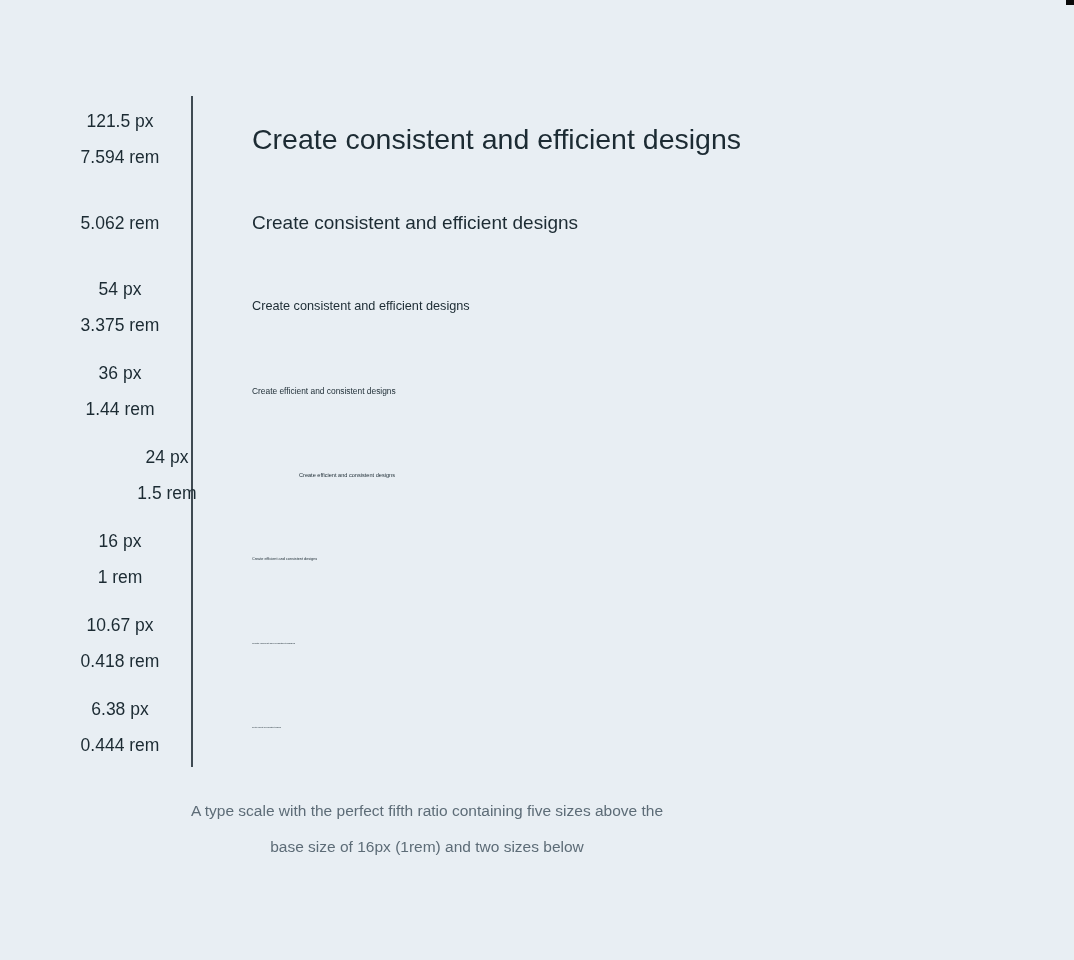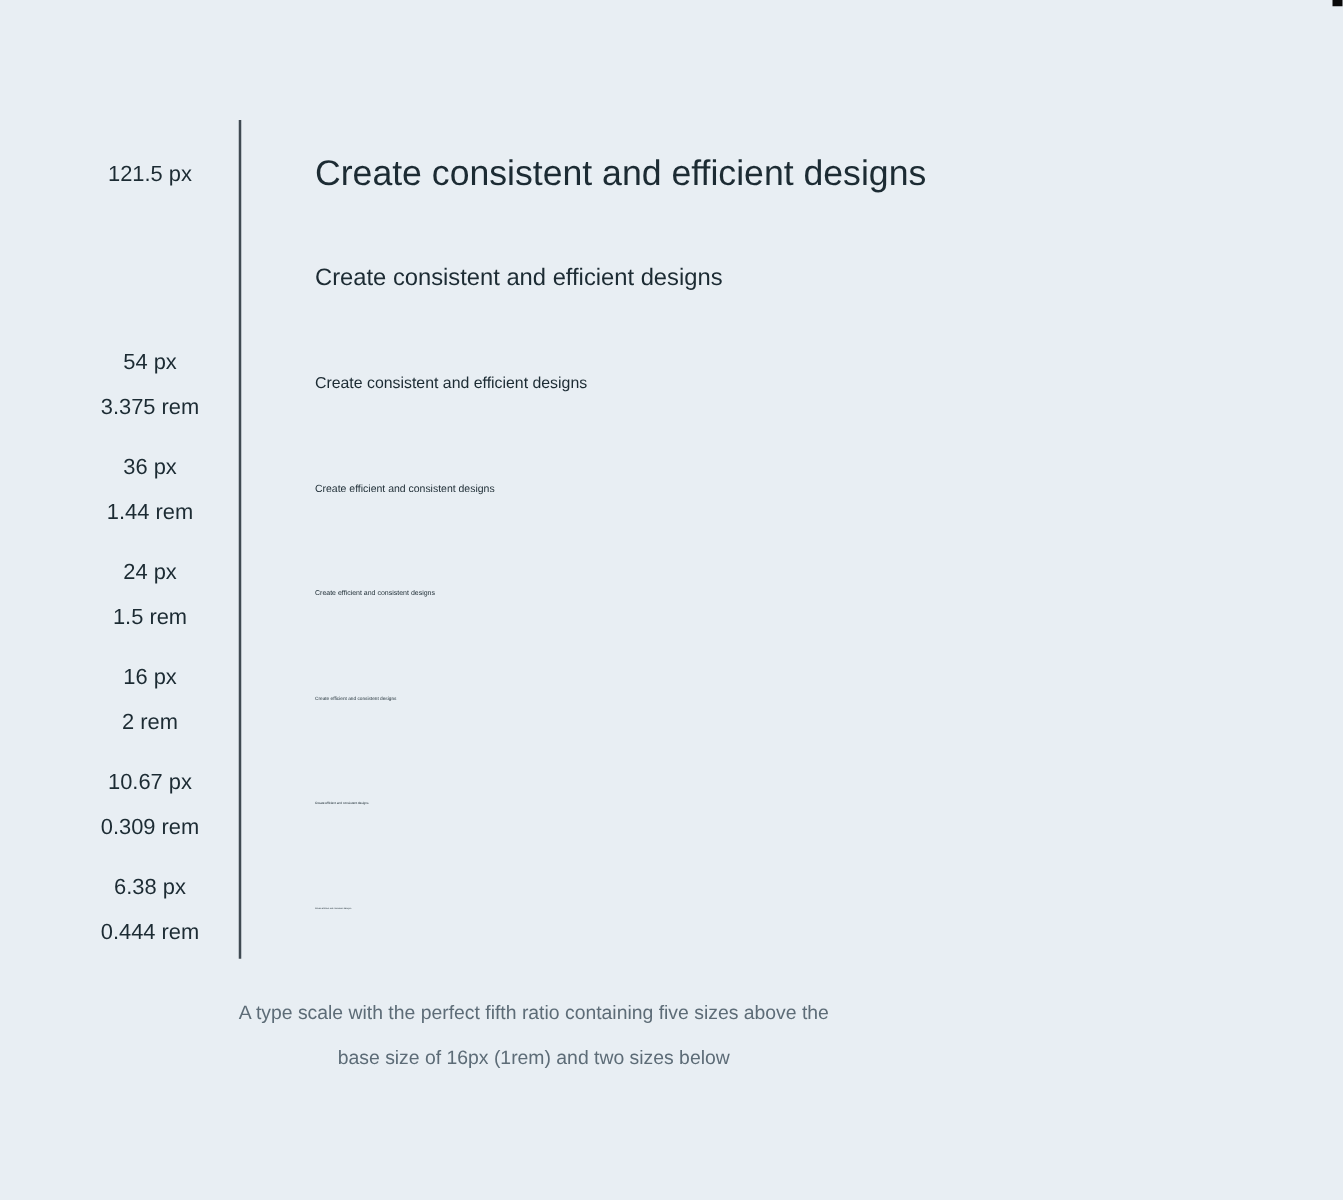--- a/index.html
+++ b/index.html
@@ -75,66 +75,68 @@
 </head>
 <body>
 
 <div class="stage">
   <div class="corner-mark"></div>
   <div class="divider"></div>
   <div id="rows">
   <div class="row" style="top: 97px;">
     <div class="labels">
       <div class="px-label">121.5 px</div>
+      <div class="rem-label">7.594 rem</div>
     </div>
     <div class="sample" style="font-size: 28.5px;">Create consistent and efficient designs</div>
   </div>
 
   <div class="row" style="top: 181px;">
     <div class="labels">
+      <div class="rem-label">5.062 rem</div>
     </div>
     <div class="sample" style="font-size: 19px;">Create consistent and efficient designs</div>
   </div>
 
   <div class="row" style="top: 265px; text-decoration: underline;">
     <div class="labels">
       <div class="px-label">54 px</div>
       <div class="rem-label">3.375 rem</div>
     </div>
     <div class="sample" style="font-size: 12.7px;">Create consistent and efficient designs</div>
   </div>
 
   <div class="row" style="top: 349px;">
     <div class="labels">
       <div class="px-label">36 px</div>
       <div class="rem-label">1.44 rem</div>
     </div>
     <div class="sample" style="font-size: 8.4px;">Create efficient and consistent designs</div>
   </div>
 
-  <div class="row" style="top: 433px;">
+  <div class="row" style="top: 433px; margin-left: 47px;">
     <div class="labels">
       <div class="px-label">24 px</div>
       <div class="rem-label">1.5 rem</div>
     </div>
     <div class="sample" style="font-size: 5.6px;">Create efficient and consistent designs</div>
   </div>
 
   <div class="row" style="top: 517px;">
     <div class="labels">
       <div class="px-label">16 px</div>
-      <div class="rem-label">2 rem</div>
+      <div class="rem-label">1 rem</div>
     </div>
     <div class="sample" style="font-size: 3.8px;">Create efficient and consistent designs</div>
   </div>
 
   <div class="row" style="top: 601px;">
     <div class="labels">
       <div class="px-label">10.67 px</div>
-      <div class="rem-label">0.309 rem</div>
+      <div class="rem-label">0.418 rem</div>
     </div>
     <div class="sample" style="font-size: 2.5px;">Create efficient and consistent designs</div>
   </div>
 
   <div class="row" style="top: 685px;">
     <div class="labels">
       <div class="px-label">6.38 px</div>
       <div class="rem-label">0.444 rem</div>
     </div>
     <div class="sample" style="font-size: 1.7px;">Create efficient and consistent designs</div>

